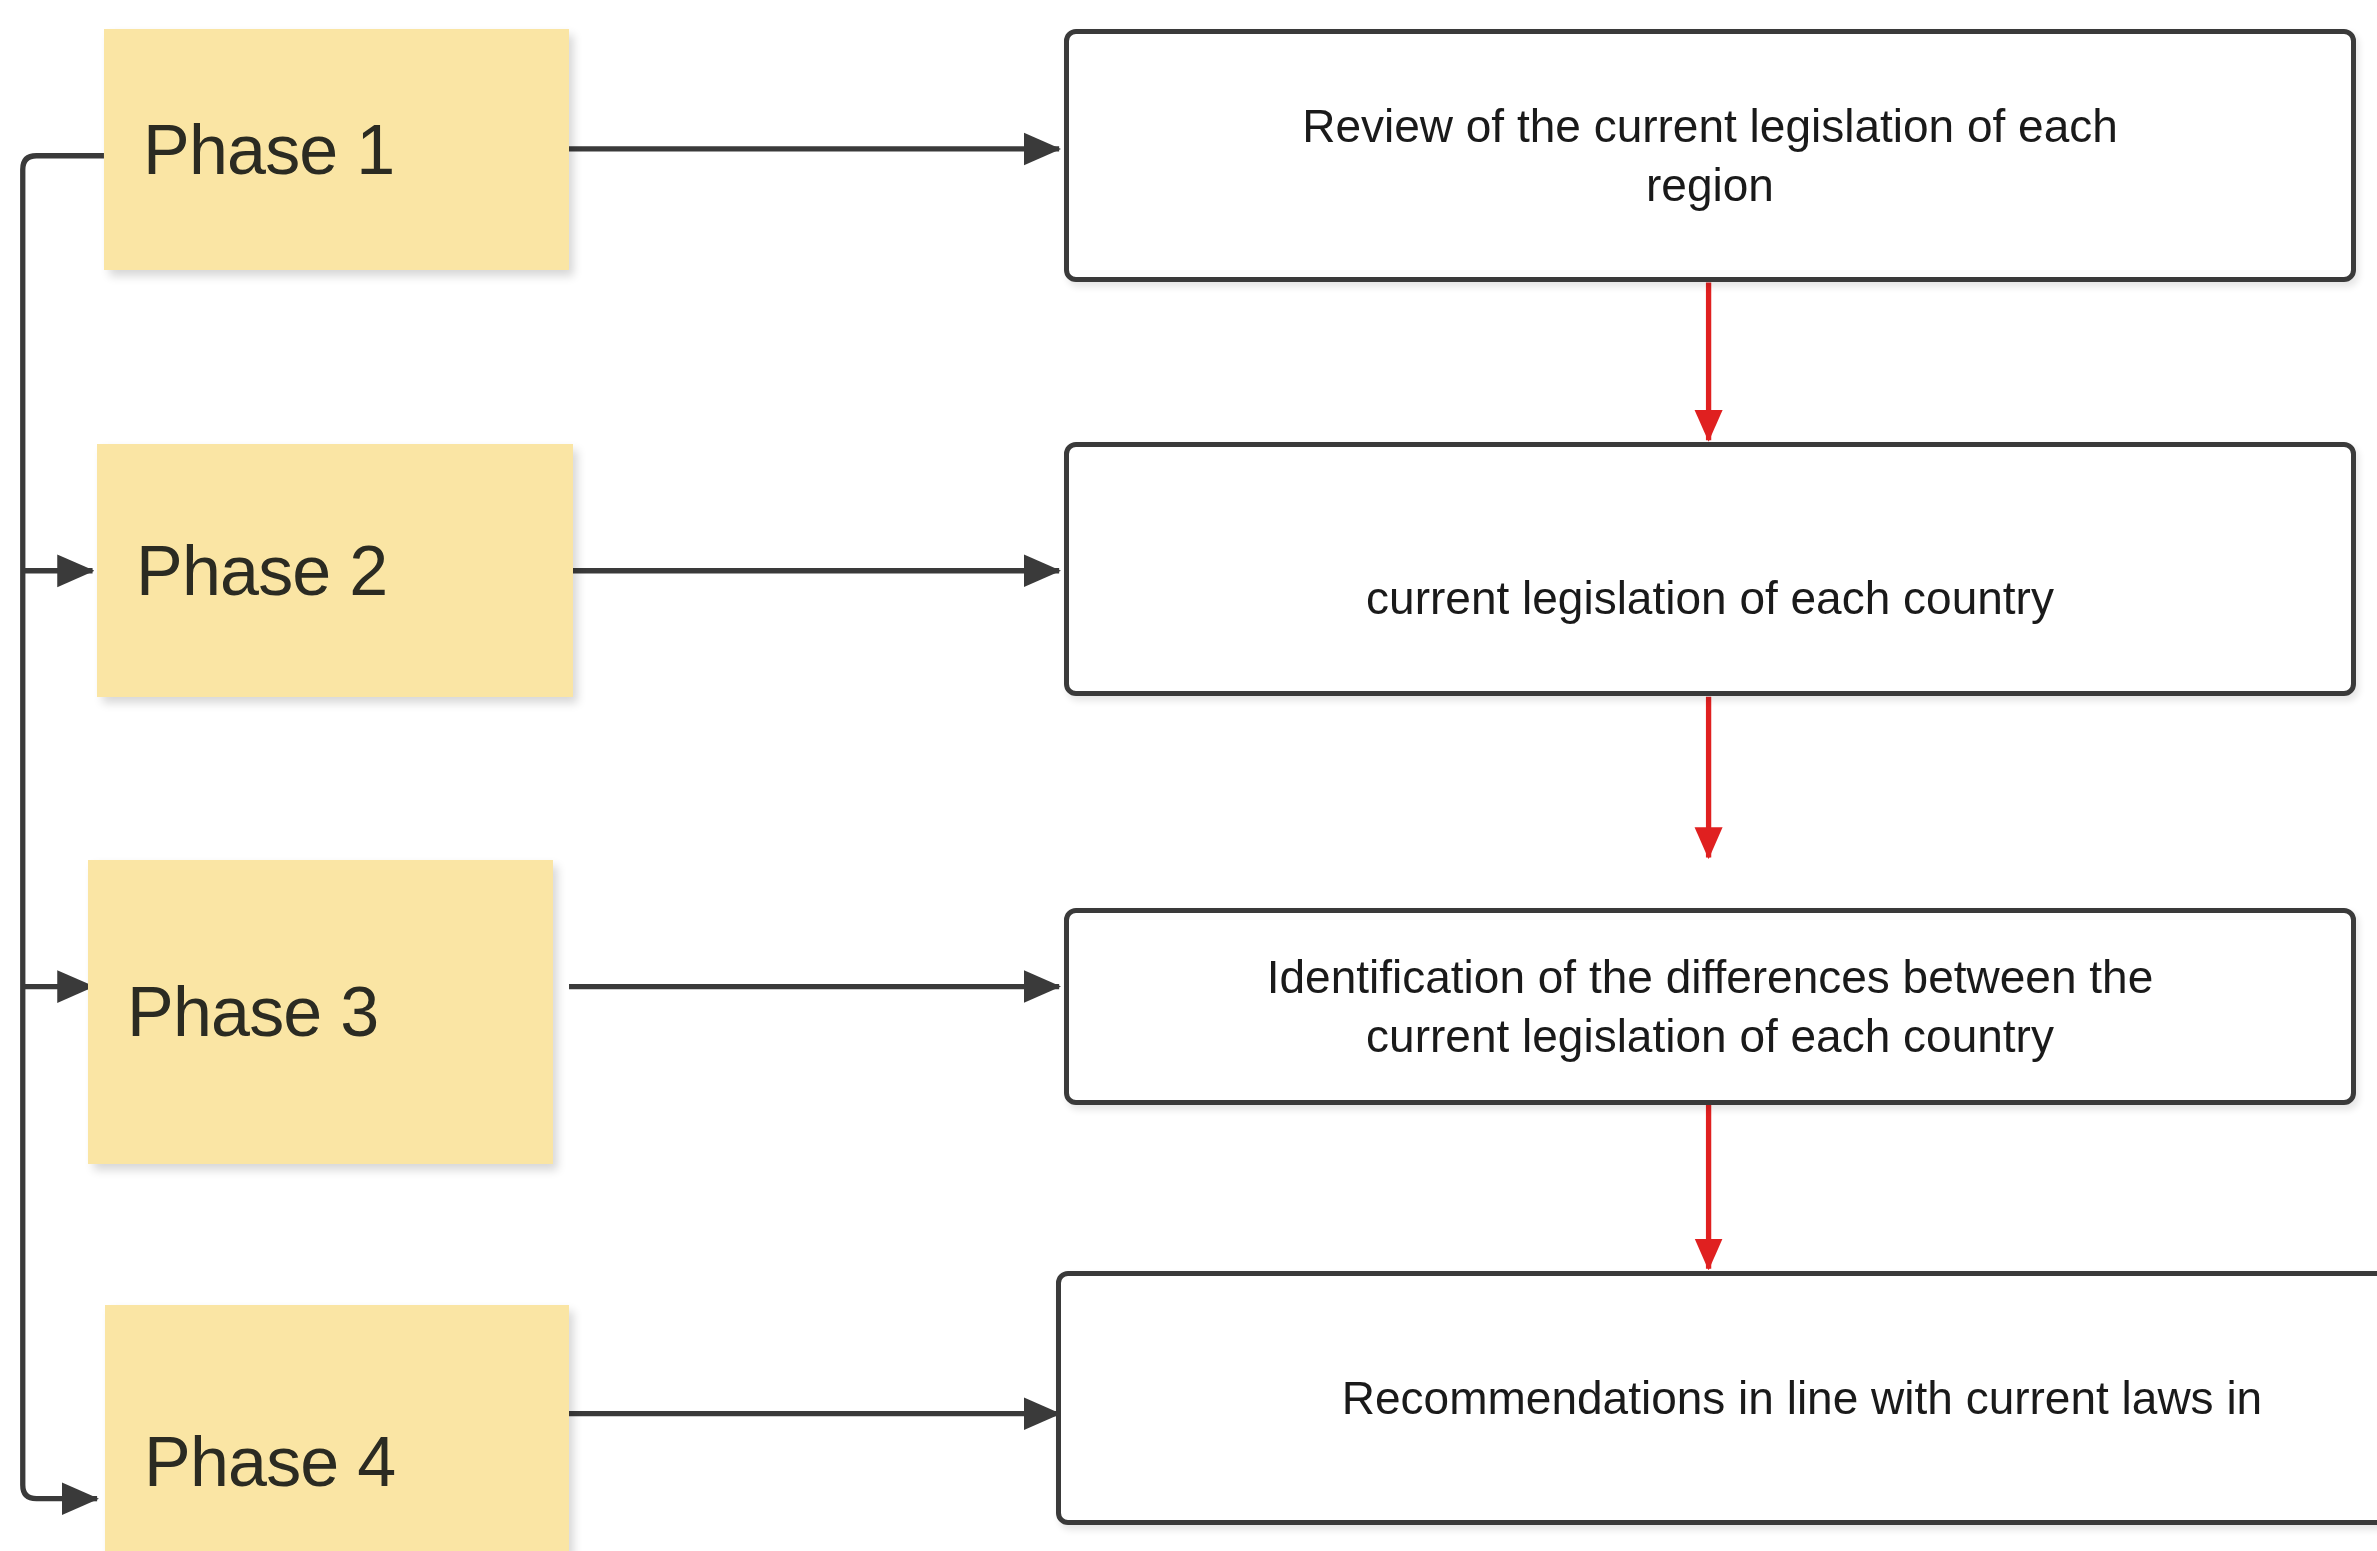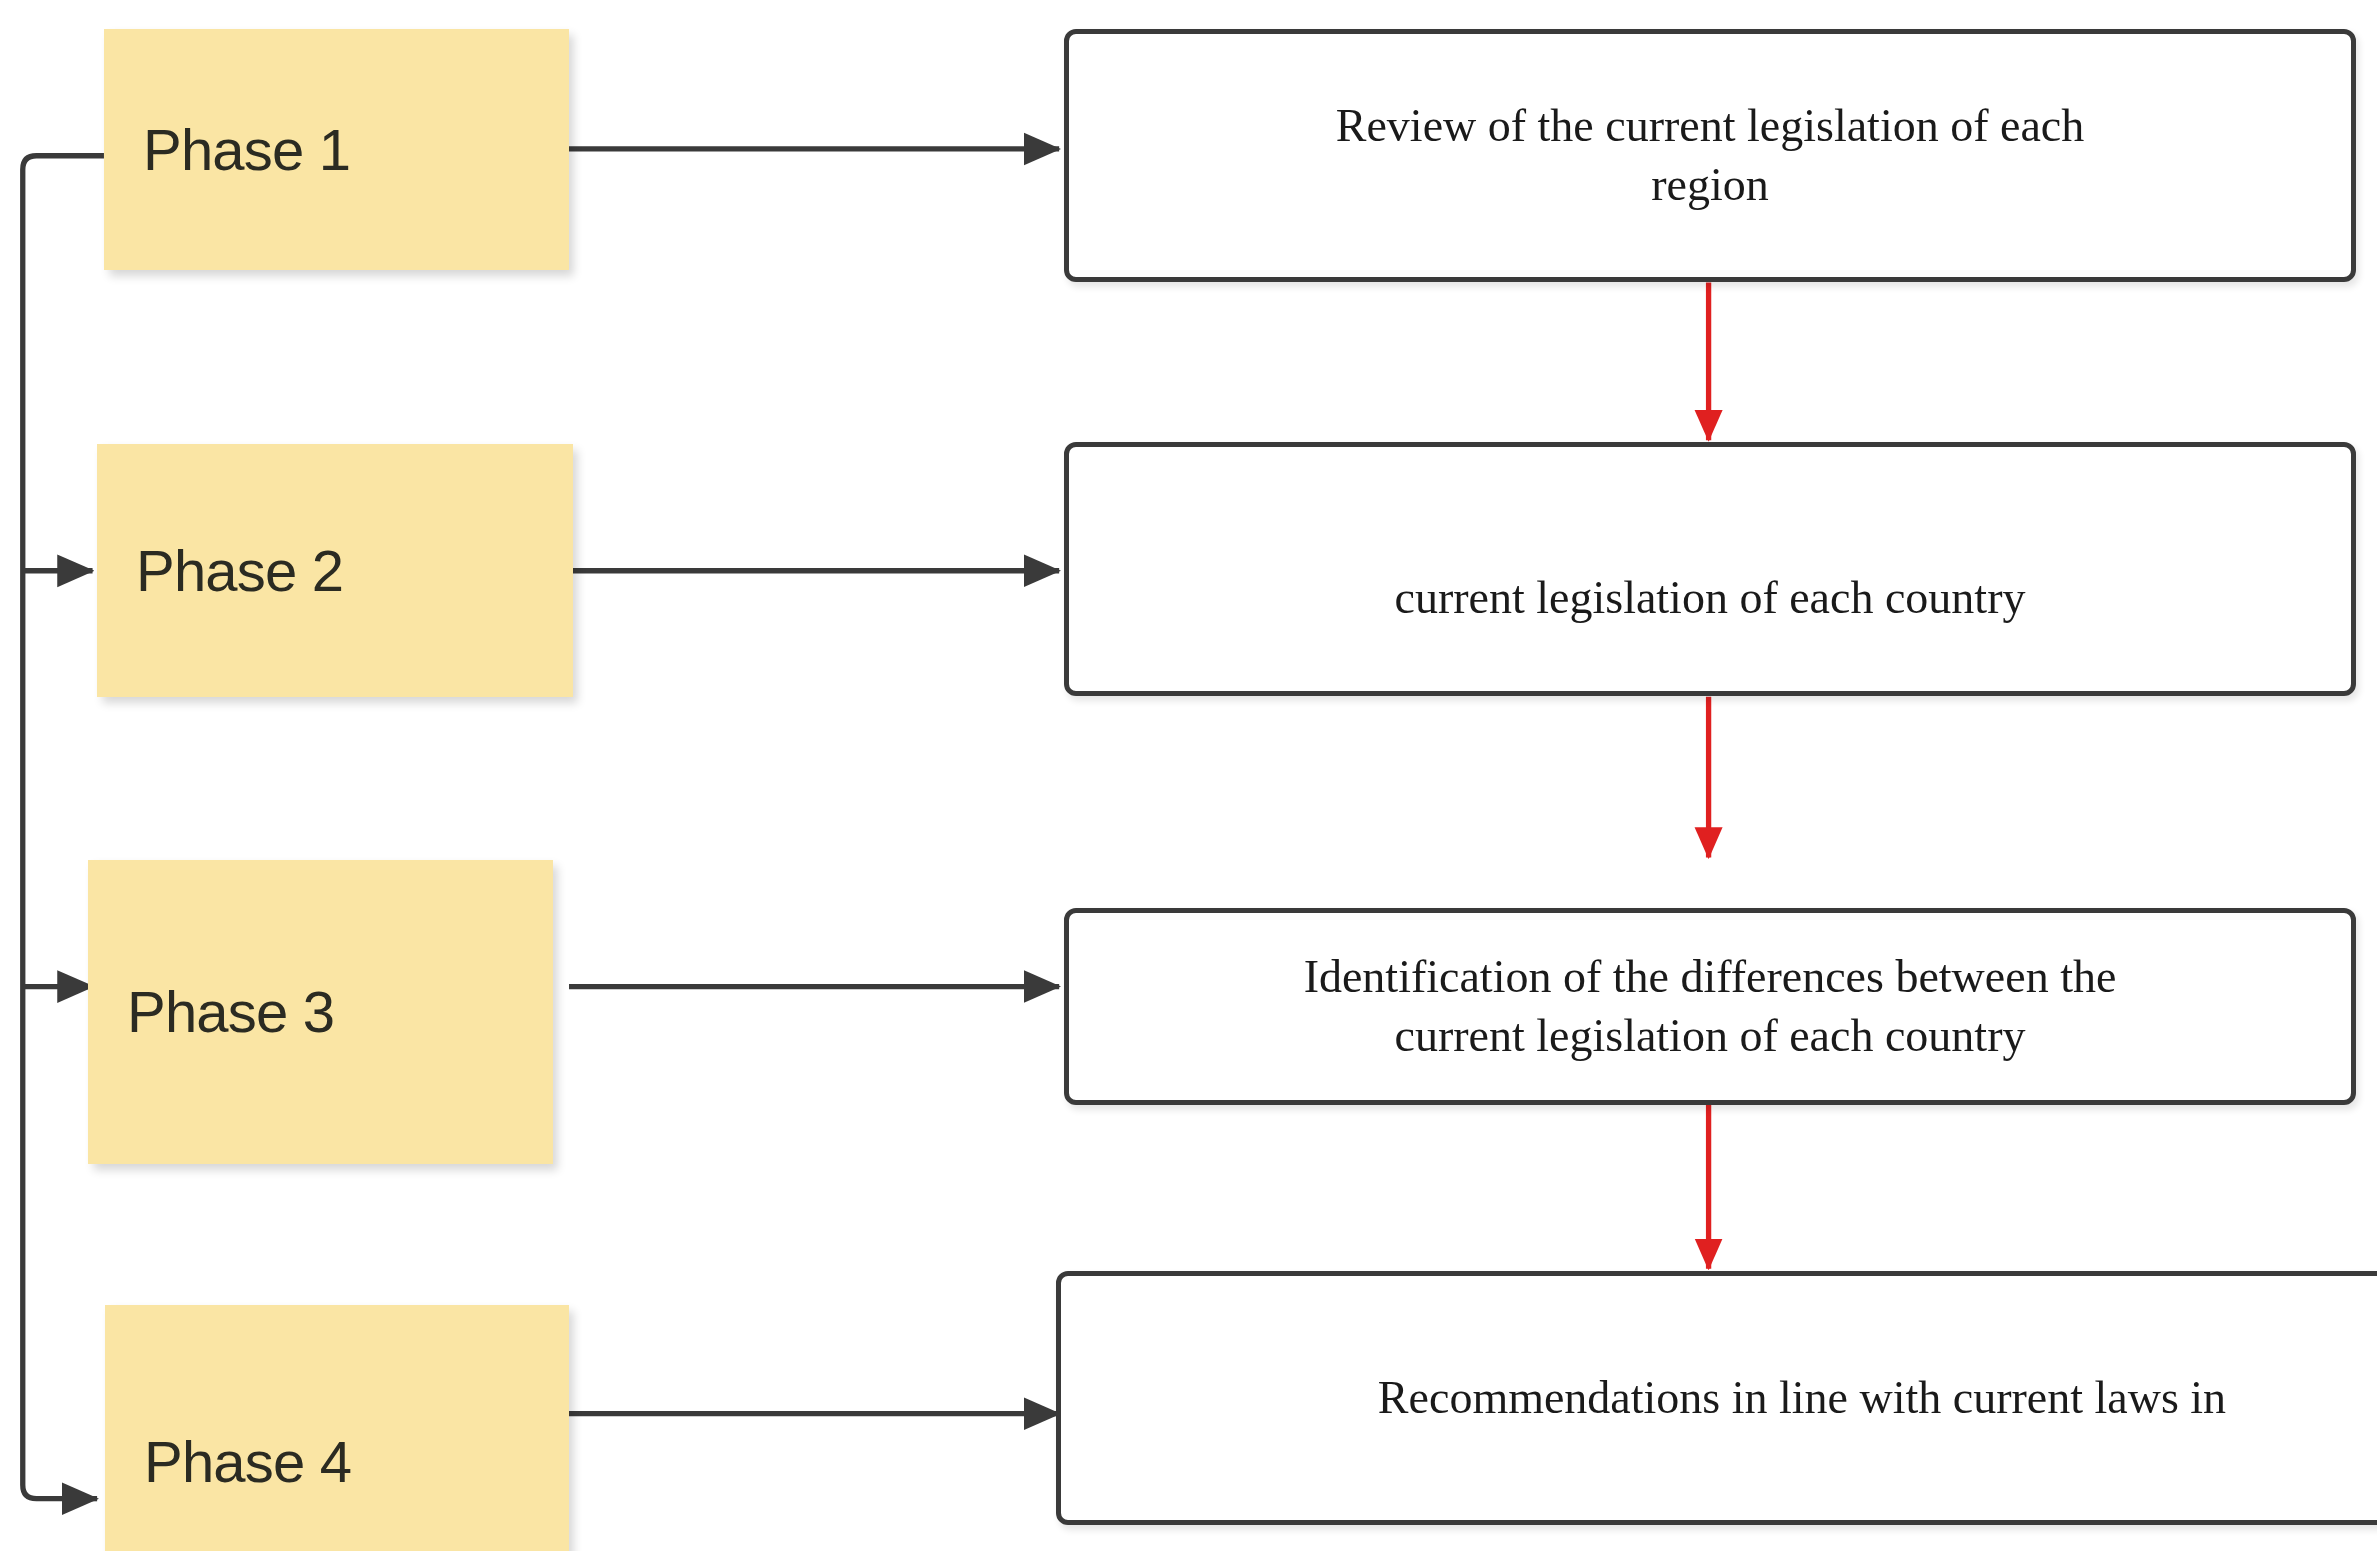--- a/index.html
+++ b/index.html
@@ -20,40 +20,39 @@
     position: absolute;
     background: #fae5a4;
     box-shadow: 4.6px 6px 9px rgba(0,0,0,0.16);
     display: flex;
     align-items: center;
     justify-content: flex-start;
     box-sizing: border-box;
     padding-left: 39px;
   }
   .phase-label {
-    font-size: 58px;
+    font-size: 70px;
     line-height: 1;
     color: #2b2b22;
     font-weight: 400;
     letter-spacing: -0.8px;
     white-space: nowrap;
   }
   
   .step-box {
     position: absolute;
     background: #ffffff;
     border: 5.3px solid #3a3a3a;
     border-radius: 12px;
     box-sizing: border-box;
     display: flex;
     align-items: center;
     justify-content: center;
     box-shadow: 3px 4.6px 7.6px rgba(0,0,0,0.10);
     padding: 12px 41px;
-    font-family: Liberation Serif, serif;
   }
   .step-text {
     font-size: 46px;
     line-height: 1.28;
     color: #1a1a1a;
     text-align: center;
     font-weight: 400;
   }
   
   #connectors {

